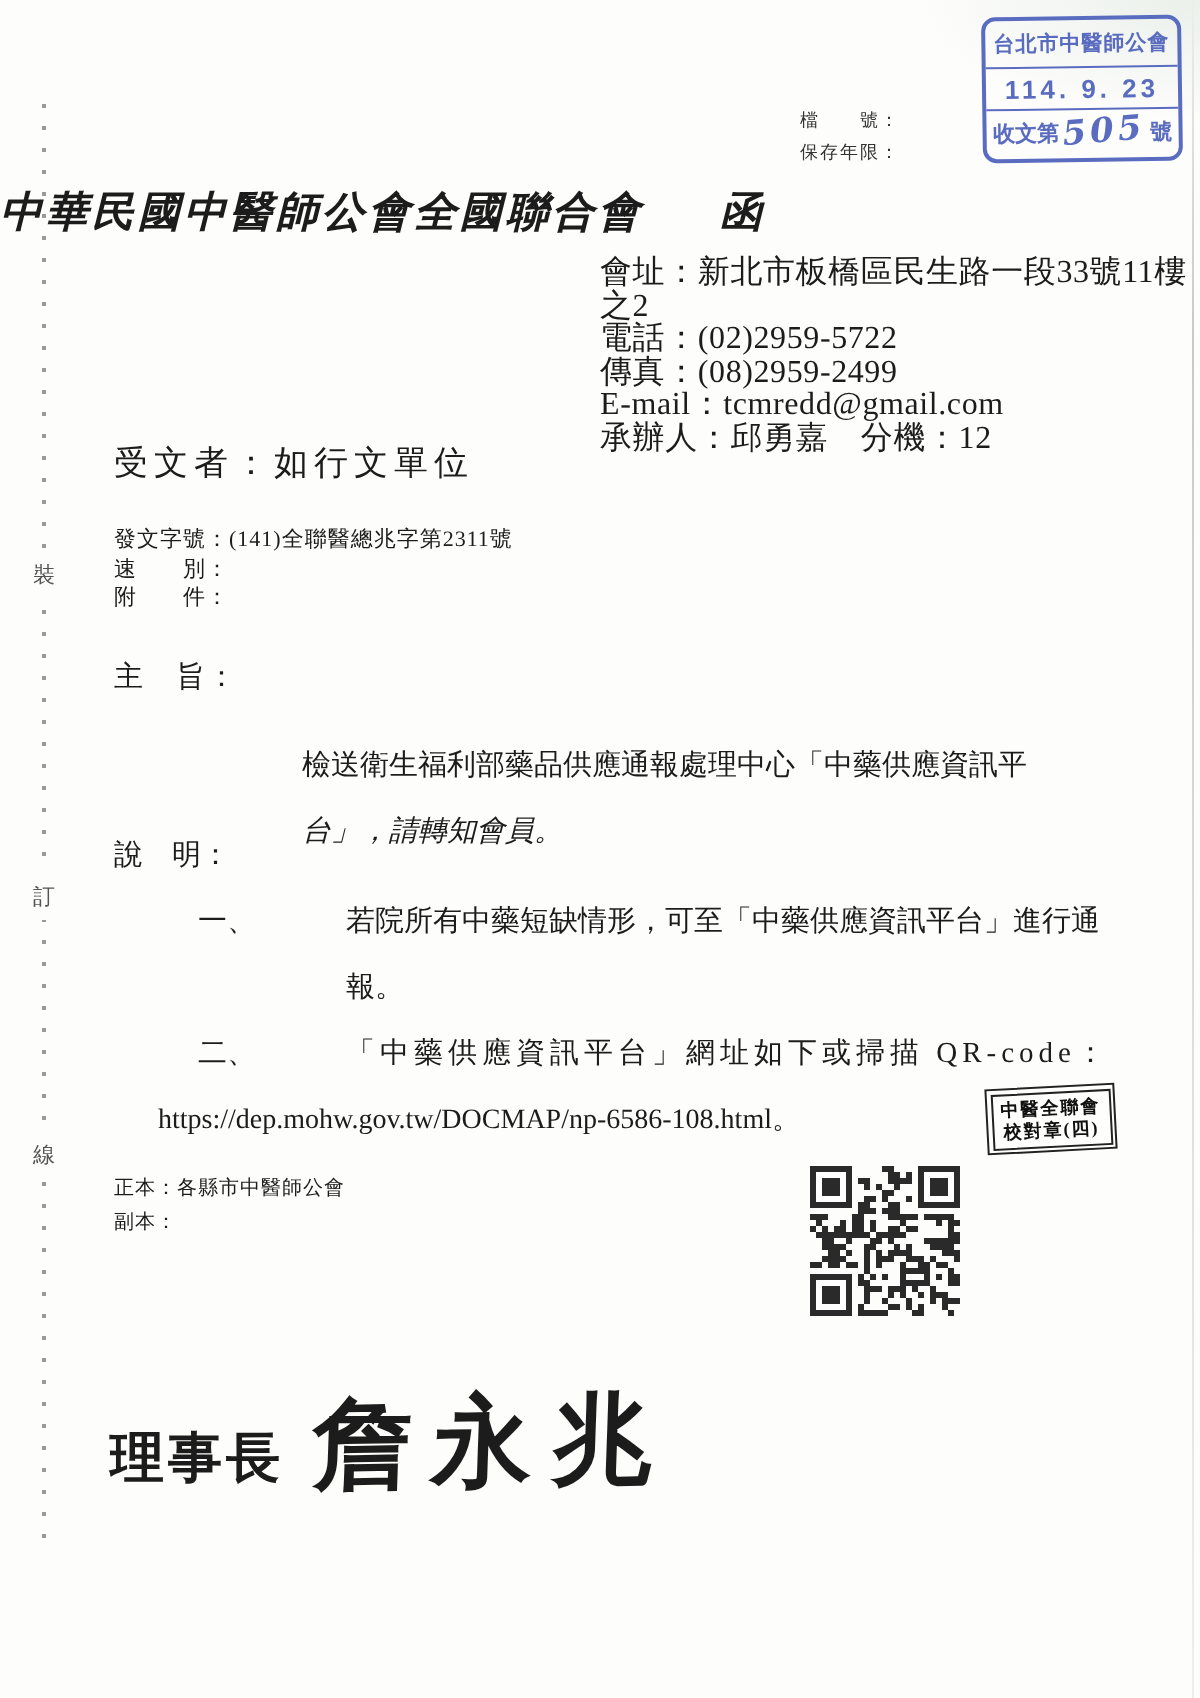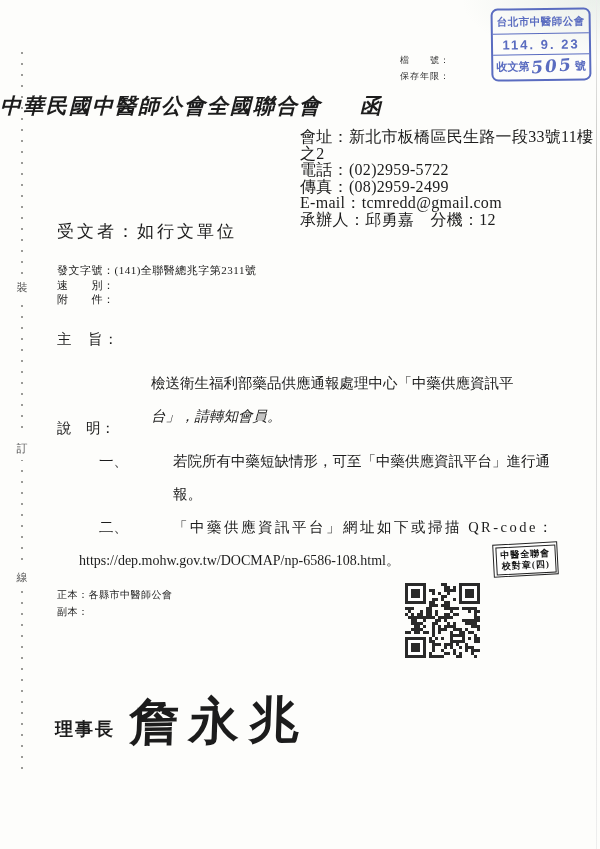--- a/index.html
+++ b/index.html
@@ -64,21 +64,21 @@
   .cstamp .inner{border:1px solid #222;padding:2px 4px;text-align:center;font-size:9px;font-weight:bold;line-height:11px;letter-spacing:1px;color:#111;}
 
   
   .qr{position:absolute;top:583px;left:405px;width:75px;height:75px;}
 
   
   .copies{position:absolute;top:587px;left:57px;font-size:10px;line-height:16.5px;letter-spacing:0.5px;}
 
   
   .signature{position:absolute;top:688px;left:55px;display:flex;align-items:center;}
-  .sig-title{font-size:18px;font-weight:bold;letter-spacing:2px;margin-top:14px;}
+  .sig-title{font-size:27px;font-weight:bold;letter-spacing:2px;margin-top:14px;}
   .sig-name{font-size:50px;font-weight:bold;margin-left:14px;letter-spacing:10px;transform:skewX(-3deg) rotate(-1deg);font-family:"DejaVu Serif","Liberation Serif",serif;}
 
   
   .bind-line{position:absolute;top:52px;left:21px;width:2px;height:720px;
     background:repeating-linear-gradient(to bottom,#9a9a97 0px,#9a9a97 2.2px,transparent 2.2px,transparent 11px);}
   .bind-mark{position:absolute;left:14px;width:16px;text-align:center;font-size:11px;color:#555;background:#fdfdfb;padding:4px 0;}
   .mark-0{top:276px;}
   .mark-1{top:437px;}
   .mark-2{top:566px;}
 </style>

